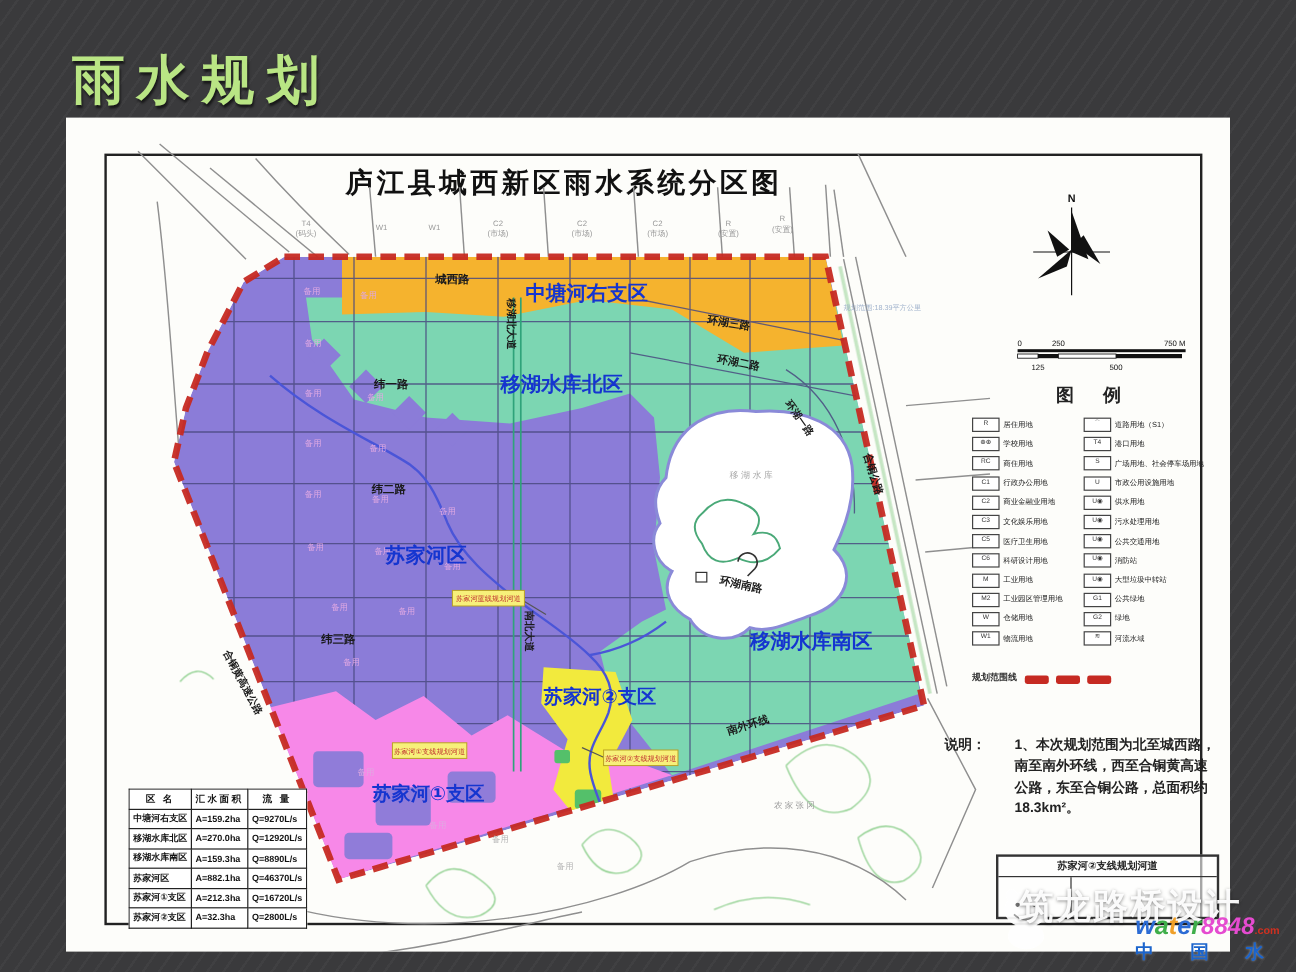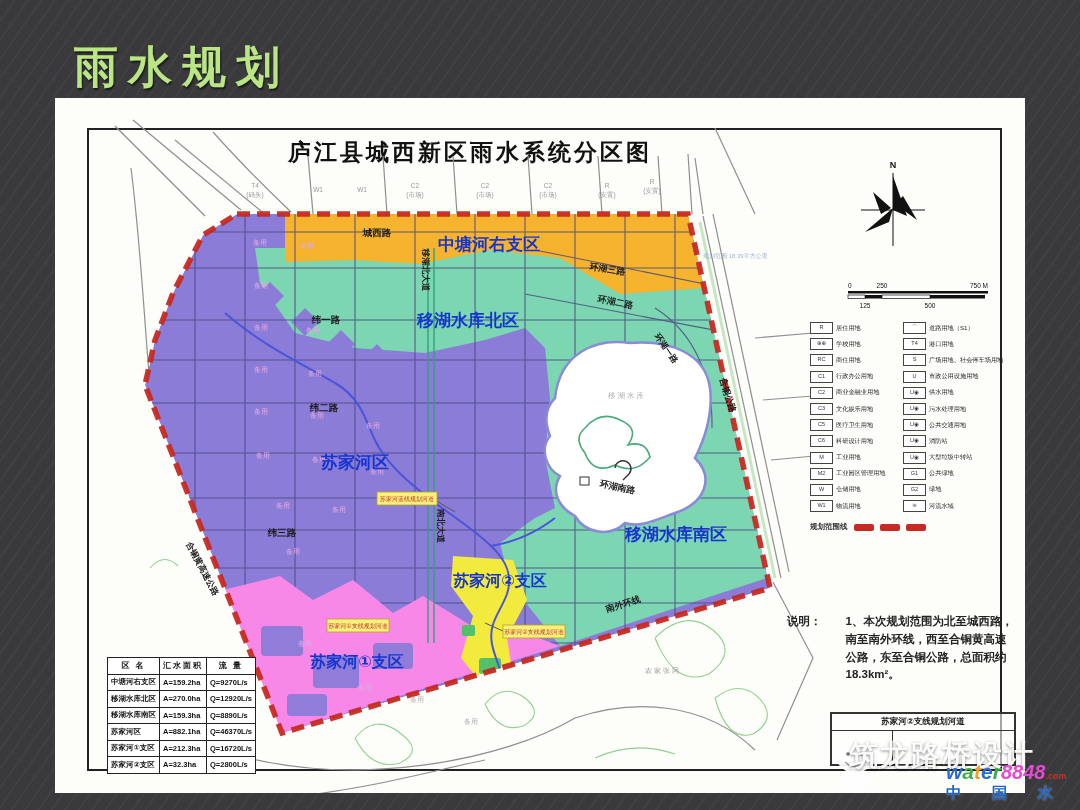--- a/index.html
+++ b/index.html
@@ -1,35 +1,35 @@
 <!DOCTYPE html>
 <html><head>
 <meta charset="utf-8">
 <style>
   html,body{margin:0;padding:0;background:#2e2e30;}
   .slide{position:relative;width:1080px;height:810px;overflow:hidden;
          background:#3a3a3c;font-family:"Liberation Sans","DejaVu Sans",sans-serif;}
   .slide::before{content:"";position:absolute;inset:0;
     background:repeating-linear-gradient(125deg,rgba(255,255,255,.03) 0 2px,transparent 2px 11px);
     pointer-events:none;}
-  .slide-title{position:absolute;left:74px;top:38px;font-size:44px;font-weight:bold;
+  .slide-title{position:absolute;left:60px;top:38px;font-size:44px;font-weight:bold;
     color:#b9e584;letter-spacing:10px;text-shadow:1px 2px 2px rgba(0,0,0,.6);z-index:2;}
   .panel{position:absolute;left:55px;top:98px;width:970px;height:695px;background:#fdfdfa;z-index:1;}
   .panel svg{position:absolute;left:0;top:0;}
   
   .legend{position:absolute;left:810px;top:320px;width:204px;z-index:3;color:#222;}
   .legend-title{text-align:center;font-size:15px;font-weight:bold;letter-spacing:10px;margin-bottom:7px;}
   .legend-cols{display:flex;gap:5px;}
   .lcol{display:flex;flex-direction:column;}
   .lcol.left{width:88px;} .lcol.right{width:110px;}
   .lrow{display:flex;align-items:center;gap:3px;height:16.2px;}
   .lbox{width:21px;height:10px;border:1px solid #444;background:#fff;font-size:5.5px;
         line-height:9px;text-align:center;flex-shrink:0;color:#333;overflow:hidden;}
   .llab{font-size:6.2px;white-space:nowrap;color:#222;}
-  .range-row{display:flex;align-items:center;gap:6px;margin-top:8px;}
+  .range-row{display:flex;align-items:flex-end;gap:6px;margin-top:20px;}
   .range-lab{font-size:7.5px;font-weight:bold;color:#333;}
   .dash{width:20px;height:7px;border-radius:2px;background:#c62a22;}
   
   .note{position:absolute;left:787px;top:613px;width:228px;display:flex;z-index:3;
         font-size:11.5px;font-weight:600;color:#222;line-height:1.55;gap:24px;}
   .note-label{flex-shrink:0;}
   
   .tblock{position:absolute;left:830px;top:712px;width:182px;height:50px;border:2px solid #333;z-index:3;background:rgba(255,255,255,.6);}
   .tblock .r1{height:16px;border-bottom:1.5px solid #333;font-size:8.5px;font-weight:bold;
       color:#222;display:flex;align-items:center;justify-content:center;}
@@ -285,20 +285,21 @@
         <rect x="810" y="197" width="17" height="3.5" fill="#111"></rect>
         <rect x="827" y="197" width="48" height="3.5" fill="#fff" stroke="#111" stroke-width=".7"></rect>
         <rect x="875" y="197" width="55" height="3.5" fill="#111"></rect>
         <text x="810" y="210" text-anchor="middle">125</text>
         <text x="875" y="210" text-anchor="middle">500</text>
       </g>
     </svg>
   </div>
 
   <div class="legend">
+    <div class="legend-title">图  例</div>
     <div class="legend-cols">
       <div class="lcol left">
           <div class="lrow">
           <span class="lbox">R</span>
           <span class="llab">居住用地</span>
         </div>
           <div class="lrow">
           <span class="lbox">⊕⊕</span>
           <span class="llab">学校用地</span>
         </div>

